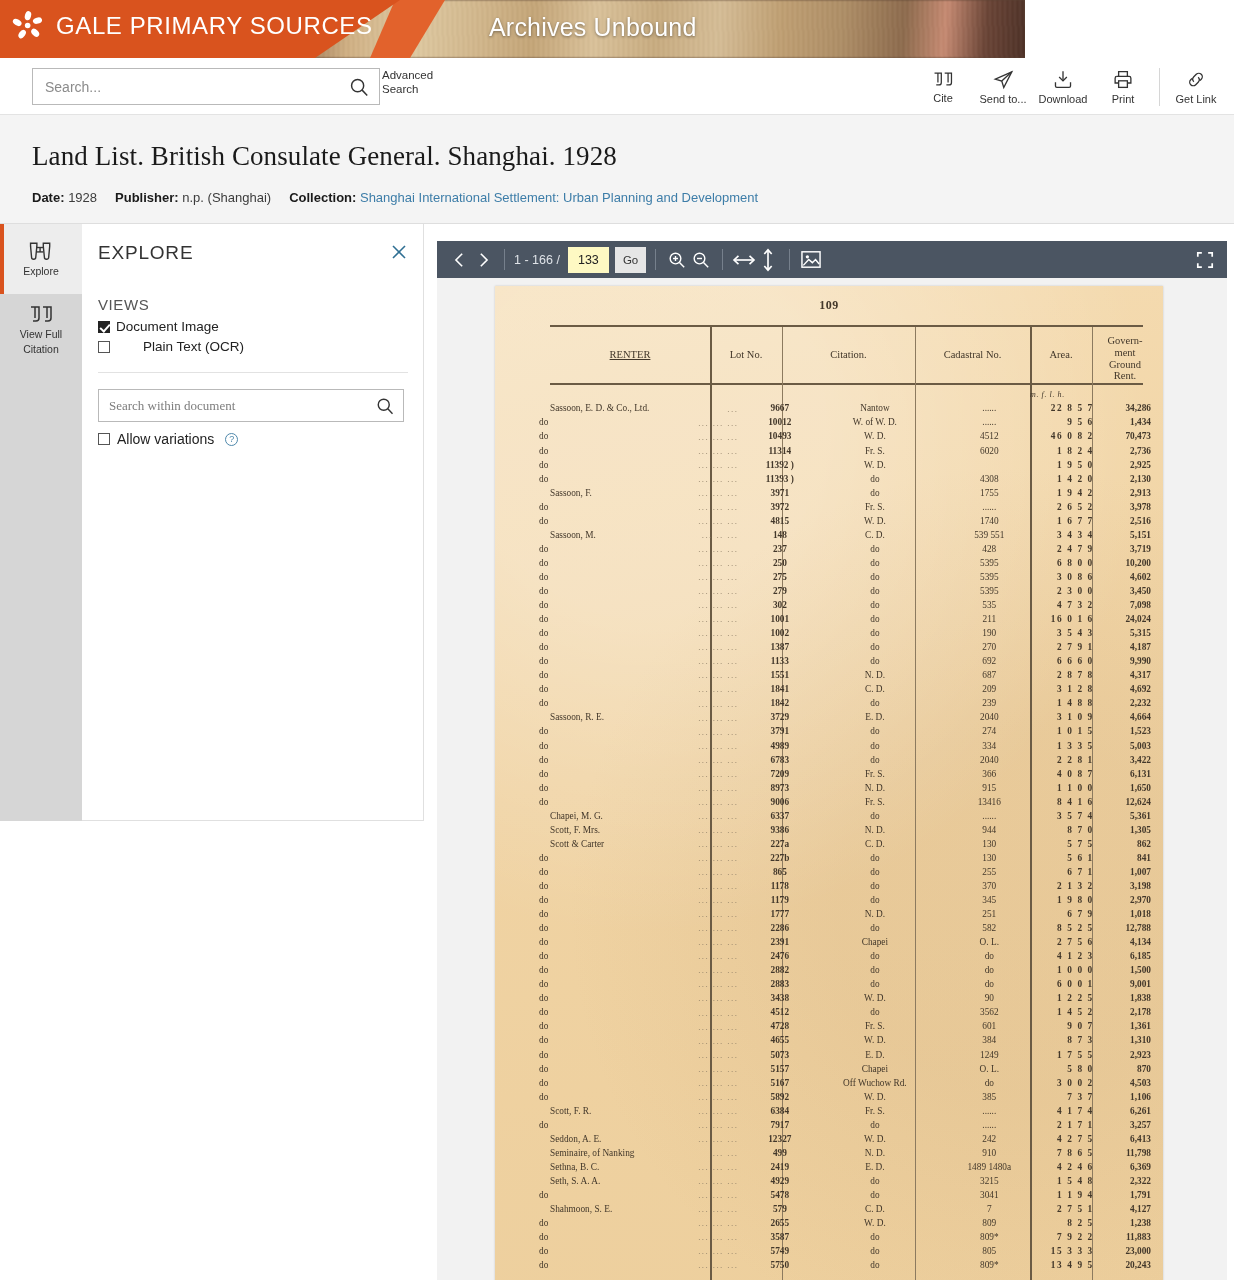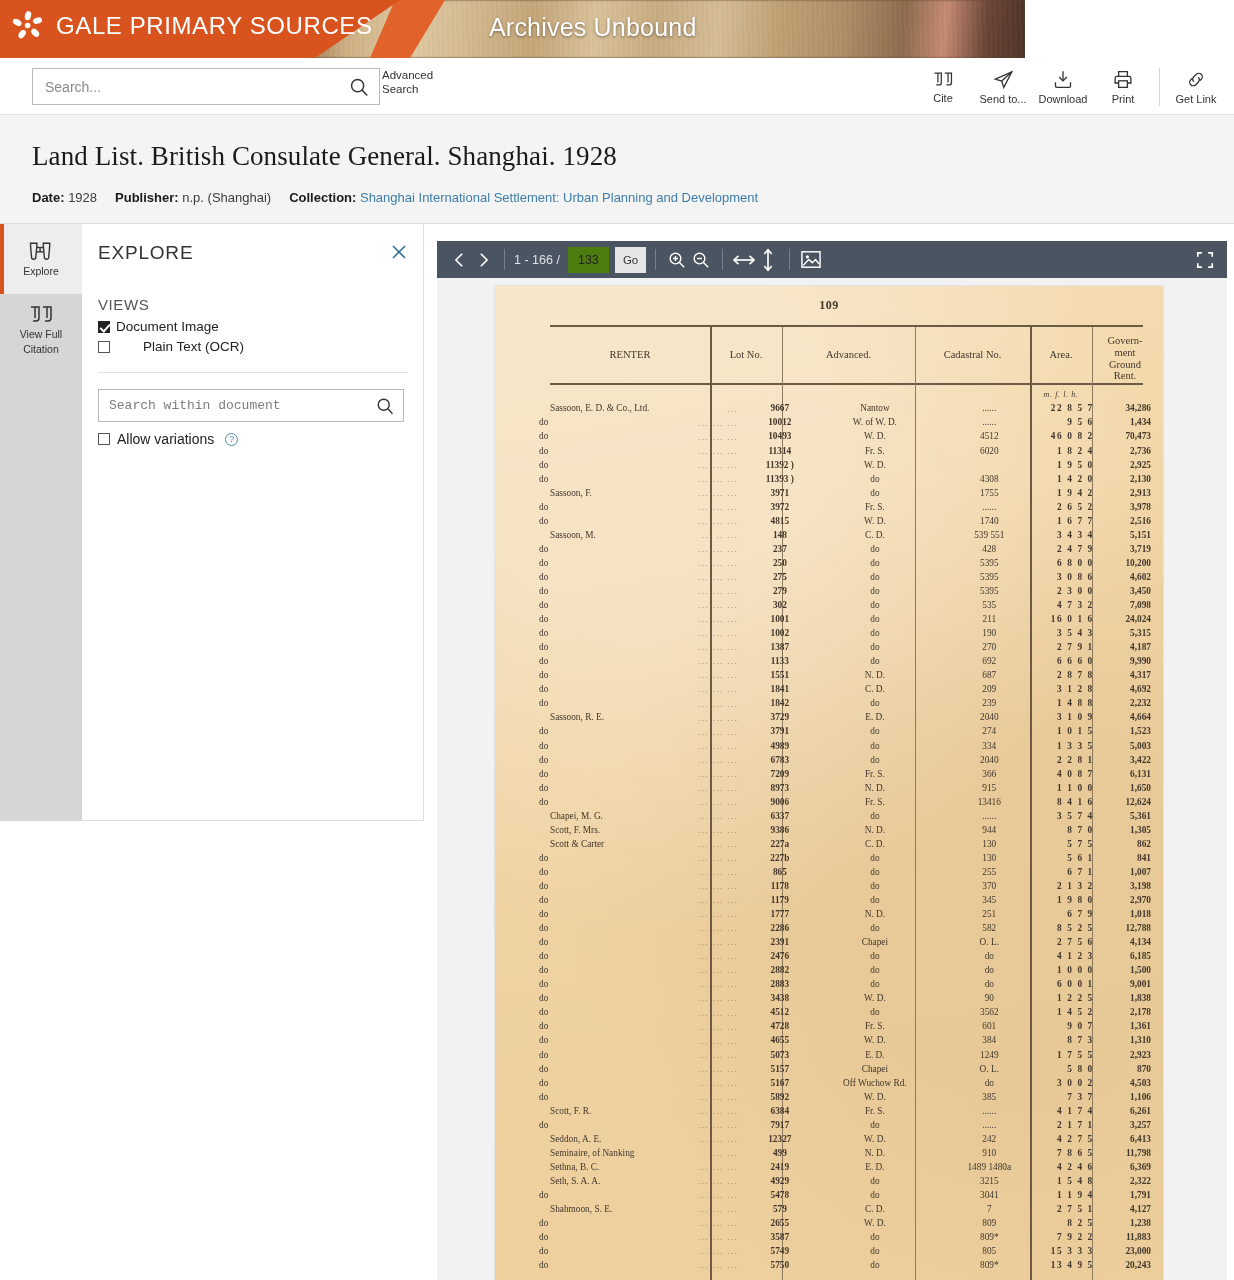--- a/index.html
+++ b/index.html
@@ -224,21 +224,21 @@
   }
   .sw-wrap {
     position: absolute; left: 16px; top: 165px;
     width: 306px; height: 33px;
     border: 1px solid #b9b9b9; background: #fff;
     display: flex; align-items: center;
   }
   .sw-input {
     border: 0; outline: 0; flex: 1; height: 100%;
     padding: 0 4px 0 10px; font-size: 13px; color: #333;
-    font-family: Liberation Mono, monospace; background: transparent;
+    font-family: Liberation Serif, serif; background: transparent;
   }
   .sw-input::placeholder { color: #7d7d7d; }
   .sw-btn {
     width: 36px; height: 100%; border: 0; background: transparent;
     cursor: pointer; display: flex; align-items: center; justify-content: center;
   }
   .allow-var {
     position: absolute; left: 16px; top: 207px;
     display: flex; align-items: center; gap: 7px;
     font-size: 14px; color: #222; cursor: pointer;
@@ -265,21 +265,21 @@
     color: #fff;
   }
   .vt-btn {
     width: 24px; height: 26px; display: flex;
     align-items: center; justify-content: center; cursor: pointer;
   }
   .vt-sep { width: 1px; height: 21px; background: #76808c; margin: 0 9px; }
   .pages-of { font-size: 12.5px; color: #dfe3e8; margin-right: 8px; white-space: nowrap; }
   .page-input {
     width: 41px; height: 26px; border: 0; outline: 0;
-    background: #4d7c0f; color: #222; font-size: 12.5px;
+    background: #fef9c3; color: #222; font-size: 12.5px;
     text-align: center; font-family: "Liberation Sans", sans-serif;
   }
   .go-btn {
     margin-left: 6px;
     height: 26px; padding: 0 8px; border: 0;
     background: #e6e6e6; color: #333; font-size: 11.5px;
     cursor: pointer; font-family: "Liberation Sans", sans-serif;
   }
   .vt-right { margin-left: auto; display: flex; align-items: center; }
 
@@ -600,34 +600,34 @@
         <div class="rule-top"></div>
         <div class="rule-mid"></div>
 
         <div class="vline thick" style="left:215px;"></div>
         <div class="vline" style="left:287px;"></div>
         <div class="vline" style="left:420px;"></div>
         <div class="vline thick" style="left:535px;"></div>
         <div class="vline" style="left:597px;"></div>
 
         <div class="thead">
-          <div class="th" style="left:55px; width:160px;">RENTER</div>
+          <div class="th" style="left:55px; width:160px;text-decoration:underline;">RENTER</div>
           <div class="th" style="left:215px; width:72px;">Lot No.</div>
-          <div class="th" style="left:287px; width:133px;">Advanced.</div>
+          <div class="th" style="left:287px; width:133px;">Citation.</div>
           <div class="th" style="left:420px; width:115px;">Cadastral No.</div>
           <div class="th" style="left:535px; width:62px;">Area.</div>
           <div class="th tall" style="left:597px; width:66px;">
             <div>Govern-</div>
             <div>ment</div>
             <div>Ground</div>
             <div>Rent.</div>
           </div>
         </div>
 
-        <div class="unit-row" style="left:535px; width:62px; text-align:center;">m. f. l. h.</div>
+        <div class="unit-row" style="left:535px; width:62px; ">m. f. l. h.</div>
 
         <table class="land">
           <tbody>
               <tr>
                 <td class="c-renter">Sassoon, E. D. &amp; Co., Ltd.</td>
                 <td class="c-dots dim">...</td>
                 <td class="c-lot">9667</td>
                 <td class="c-dist">Nantow</td>
                 <td class="c-cad">......</td>
                 <td class="c-area">22 8 5 7</td>

